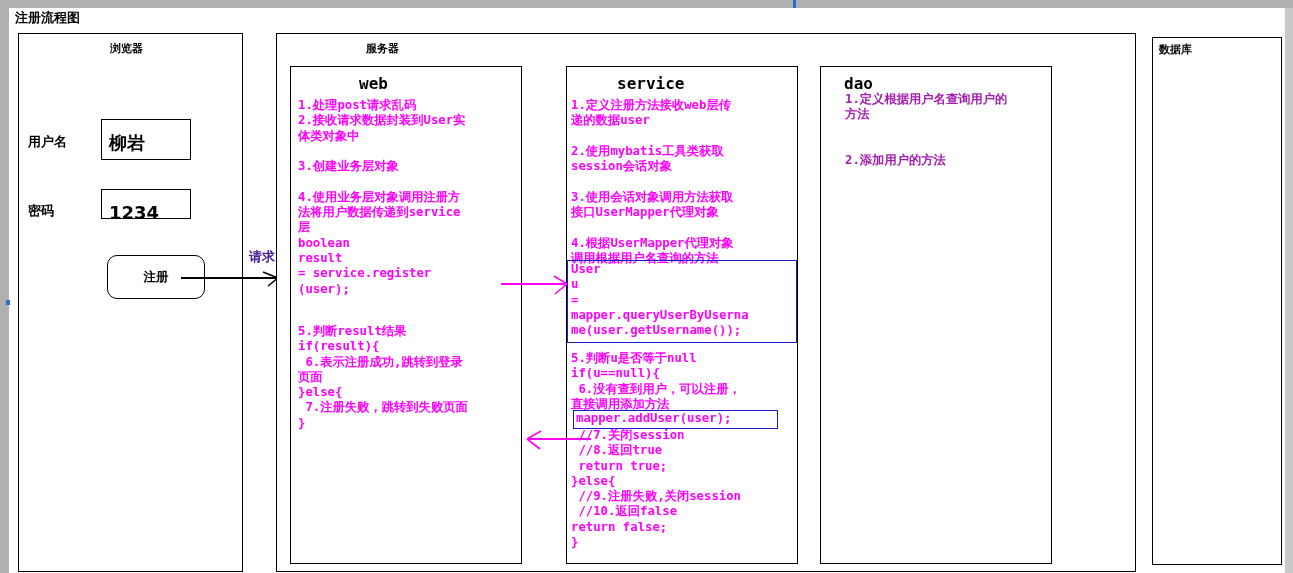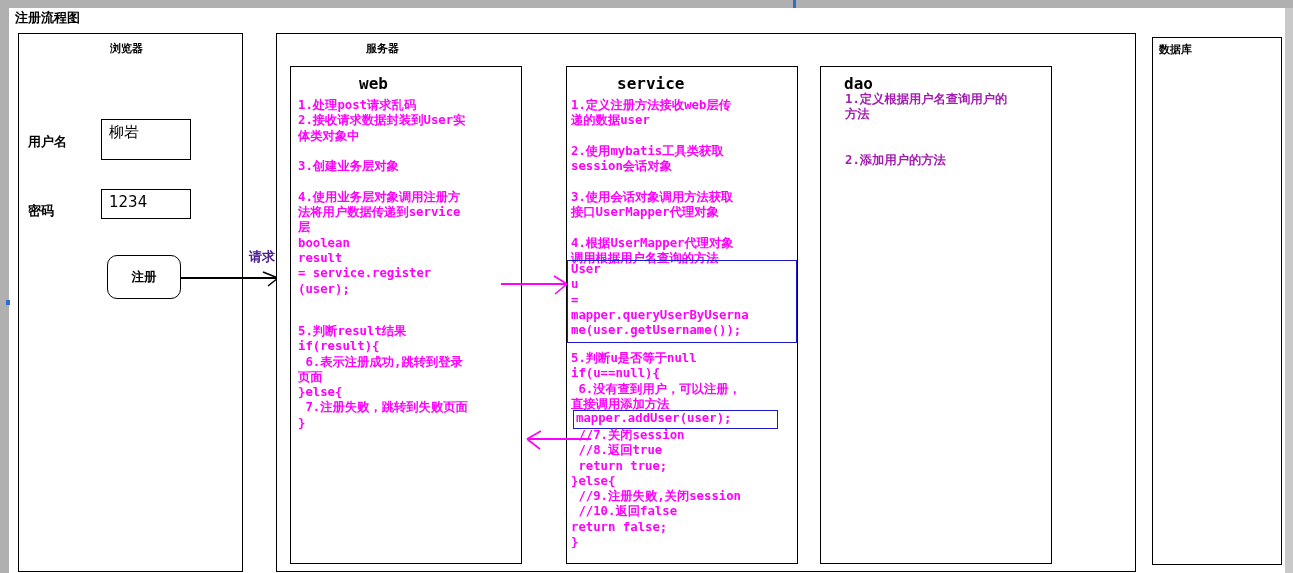--- a/index.html
+++ b/index.html
@@ -77,22 +77,22 @@
   
   .field-label {
     position: absolute;
     font-size: 13px; font-weight: bold; color: #000;
     white-space: nowrap;
   }
   .field-input {
     position: absolute;
     border: 1.5px solid #000;
     background: #fff;
-    font-size: 15px; font-weight: normal; color: #000;
-    padding: 3px 0 0 7px;
+    font-size: 18px; font-weight: bold; color: #000;
+    padding: 12px 0 0 7px;
     line-height: 1.2;
   }
   .submit-btn {
     position: absolute;
     border: 1.5px solid #000;
     border-radius: 10px;
     background: #fff;
     font-size: 12.5px; font-weight: bold; color: #000;
     display: flex; align-items: center; justify-content: center;
   }
@@ -150,21 +150,21 @@
 
   <div class="box" style="left:18px; top:33px; width:225px; height:539px;"></div>
   <div class="cn-title" style="left:110px; top:41px;">浏览器</div>
 
   <div class="field-label" style="left:28px; top:133px;">用户名</div>
   <div class="field-input" style="left:101px; top:119px; width:90px; height:41px;">柳岩</div>
 
   <div class="field-label" style="left:28px; top:202px;">密码</div>
   <div class="field-input" style="left:101px; top:189px; width:90px; height:30px;">1234</div>
 
-  <div class="submit-btn" style="left:107px; top:255px; width:74px; height:44px;">注册</div>
+  <div class="submit-btn" style="left:107px; top:255px; width:98px; height:44px;">注册</div>
 
   <div class="arrow-line" style="left:181px; top:277px; width:97px; height:1.6px;"></div>
   <svg class="arrow-svg" style="left:258px; top:262px; width:30px; height:30px;" viewBox="0 0 30 30">
     <path d="M 20 16 L 5 10 M 20 16 L 10 24" stroke="#000" stroke-width="1.6" fill="none"></path>
   </svg>
   <div class="arrow-label" style="left:249px; top:248px;">请求</div>
 
   <div class="box" style="left:276px; top:33px; width:860px; height:539px;"></div>
   <div class="cn-title" style="left:366px; top:41px;">服务器</div>
 

